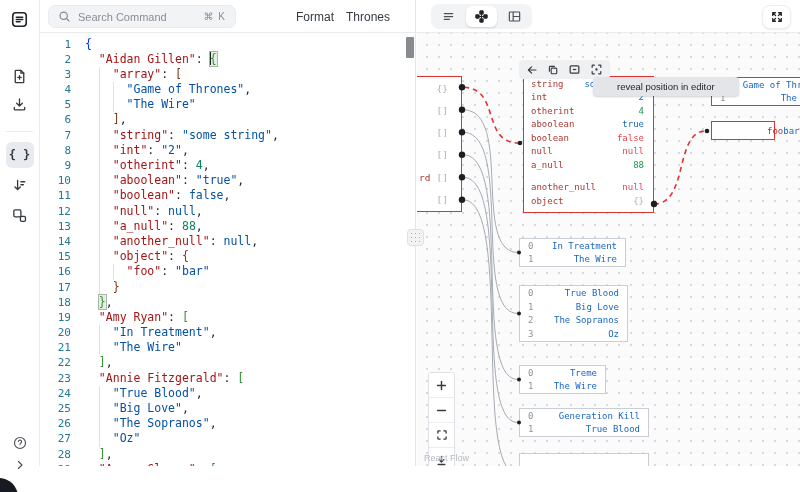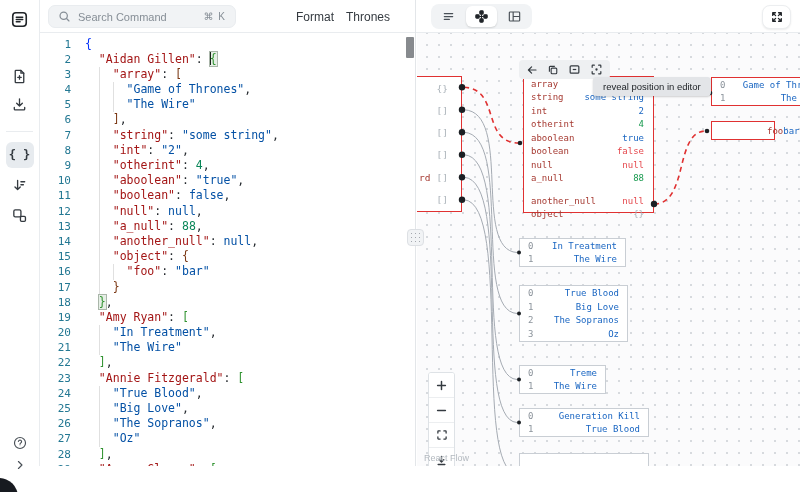--- a/index.html
+++ b/index.html
@@ -54,21 +54,21 @@
   .gnode{position:absolute;background:#fff;border:1px solid #c9ced4;z-index:5;cursor:pointer}
   .gnode.sel{border:1.3px solid #e03131;z-index:6}
   .grow{display:flex;justify-content:space-between;align-items:center;font-family:"DejaVu Sans Mono",monospace;font-size:9px;white-space:nowrap}
   .grow.keys{padding:0 13px 0 101px;font-size:9.5px}
   .grow.kv{padding:0 9px 0 7px}
   .grow.arr{padding:0 8px}
   .nk{color:#a63a32}.nv-s{color:#1a66c2}.nv-n{color:#189a4f}.nv-kw{color:#e5484d}.nsym{color:#a9b1b8}.ni{color:#8b939b}
 
   .node-toolbar{position:absolute;display:flex;align-items:center;gap:9px;background:#eef0f2;border-radius:4px;padding:3px 7px;z-index:10;color:#343a40}
   .node-toolbar span{display:flex;cursor:pointer}
-  .gtooltip{position:absolute;background:#e3e5e8;color:#212529;font-size:9.5px;padding:4px 10px;border-radius:4px;box-shadow:0 1px 2px rgba(0,0,0,.18);z-index:12;white-space:nowrap}
+  .gtooltip{position:absolute;background:#e3e5e8;color:#212529;font-size:9.5px;padding:4px 24px;border-radius:4px;box-shadow:0 1px 2px rgba(0,0,0,.18);z-index:12;white-space:nowrap}
   .rf-controls{position:absolute;z-index:9;width:27px;background:#fff;border:1px solid #dee2e6;border-radius:3px;overflow:hidden}
   .rf-btn{height:25px;display:flex;align-items:center;justify-content:center;color:#343a40;border-bottom:1px solid #eceef0;cursor:pointer;background:#fff}
   .rf-btn:last-child{border-bottom:none}
   .rf-attr{position:absolute;font-size:9px;color:#b3b9bf;z-index:9}
 
   
   .statusbar{position:absolute;left:0;top:466px;width:800px;height:26px;background:#fff;border-top:1px solid #dee2e6;display:flex;align-items:center;justify-content:space-between;padding:0 14px 0 20px;z-index:28}
   .statusbar .crumb{font-size:11px;color:#343a40}
   .statusbar .cpos{font-size:11px;color:#343a40}
   .corner-fab{position:absolute;left:-20px;top:478px;width:38px;height:38px;border-radius:50%;background:#171a20;z-index:40;cursor:pointer}
@@ -284,24 +284,20 @@
             <span class="nk">rd</span>
             <span class="nsym">[]</span>
           </div>
           <div class="grow keys" style="height: 22.25px;">
             <span class="nk"></span>
             <span class="nsym">[]</span>
           </div>
         </div>
         <div class="gnode sel" style="left: 106px; top: 43px; width: 131px; height: 137px;">
           <div class="grow kv" style="height: 13.5px;">
-            <span class="nk">array</span>
-            <span class="nsym">[]</span>
-          </div>
-          <div class="grow kv" style="height: 13.5px;">
             <span class="nk">string</span>
             <span class="nv-s">some string</span>
           </div>
           <div class="grow kv" style="height: 13.5px;">
             <span class="nk">int</span>
             <span class="nv-s">2</span>
           </div>
           <div class="grow kv" style="height: 13.5px;">
             <span class="nk">otherint</span>
             <span class="nv-n">4</span>

